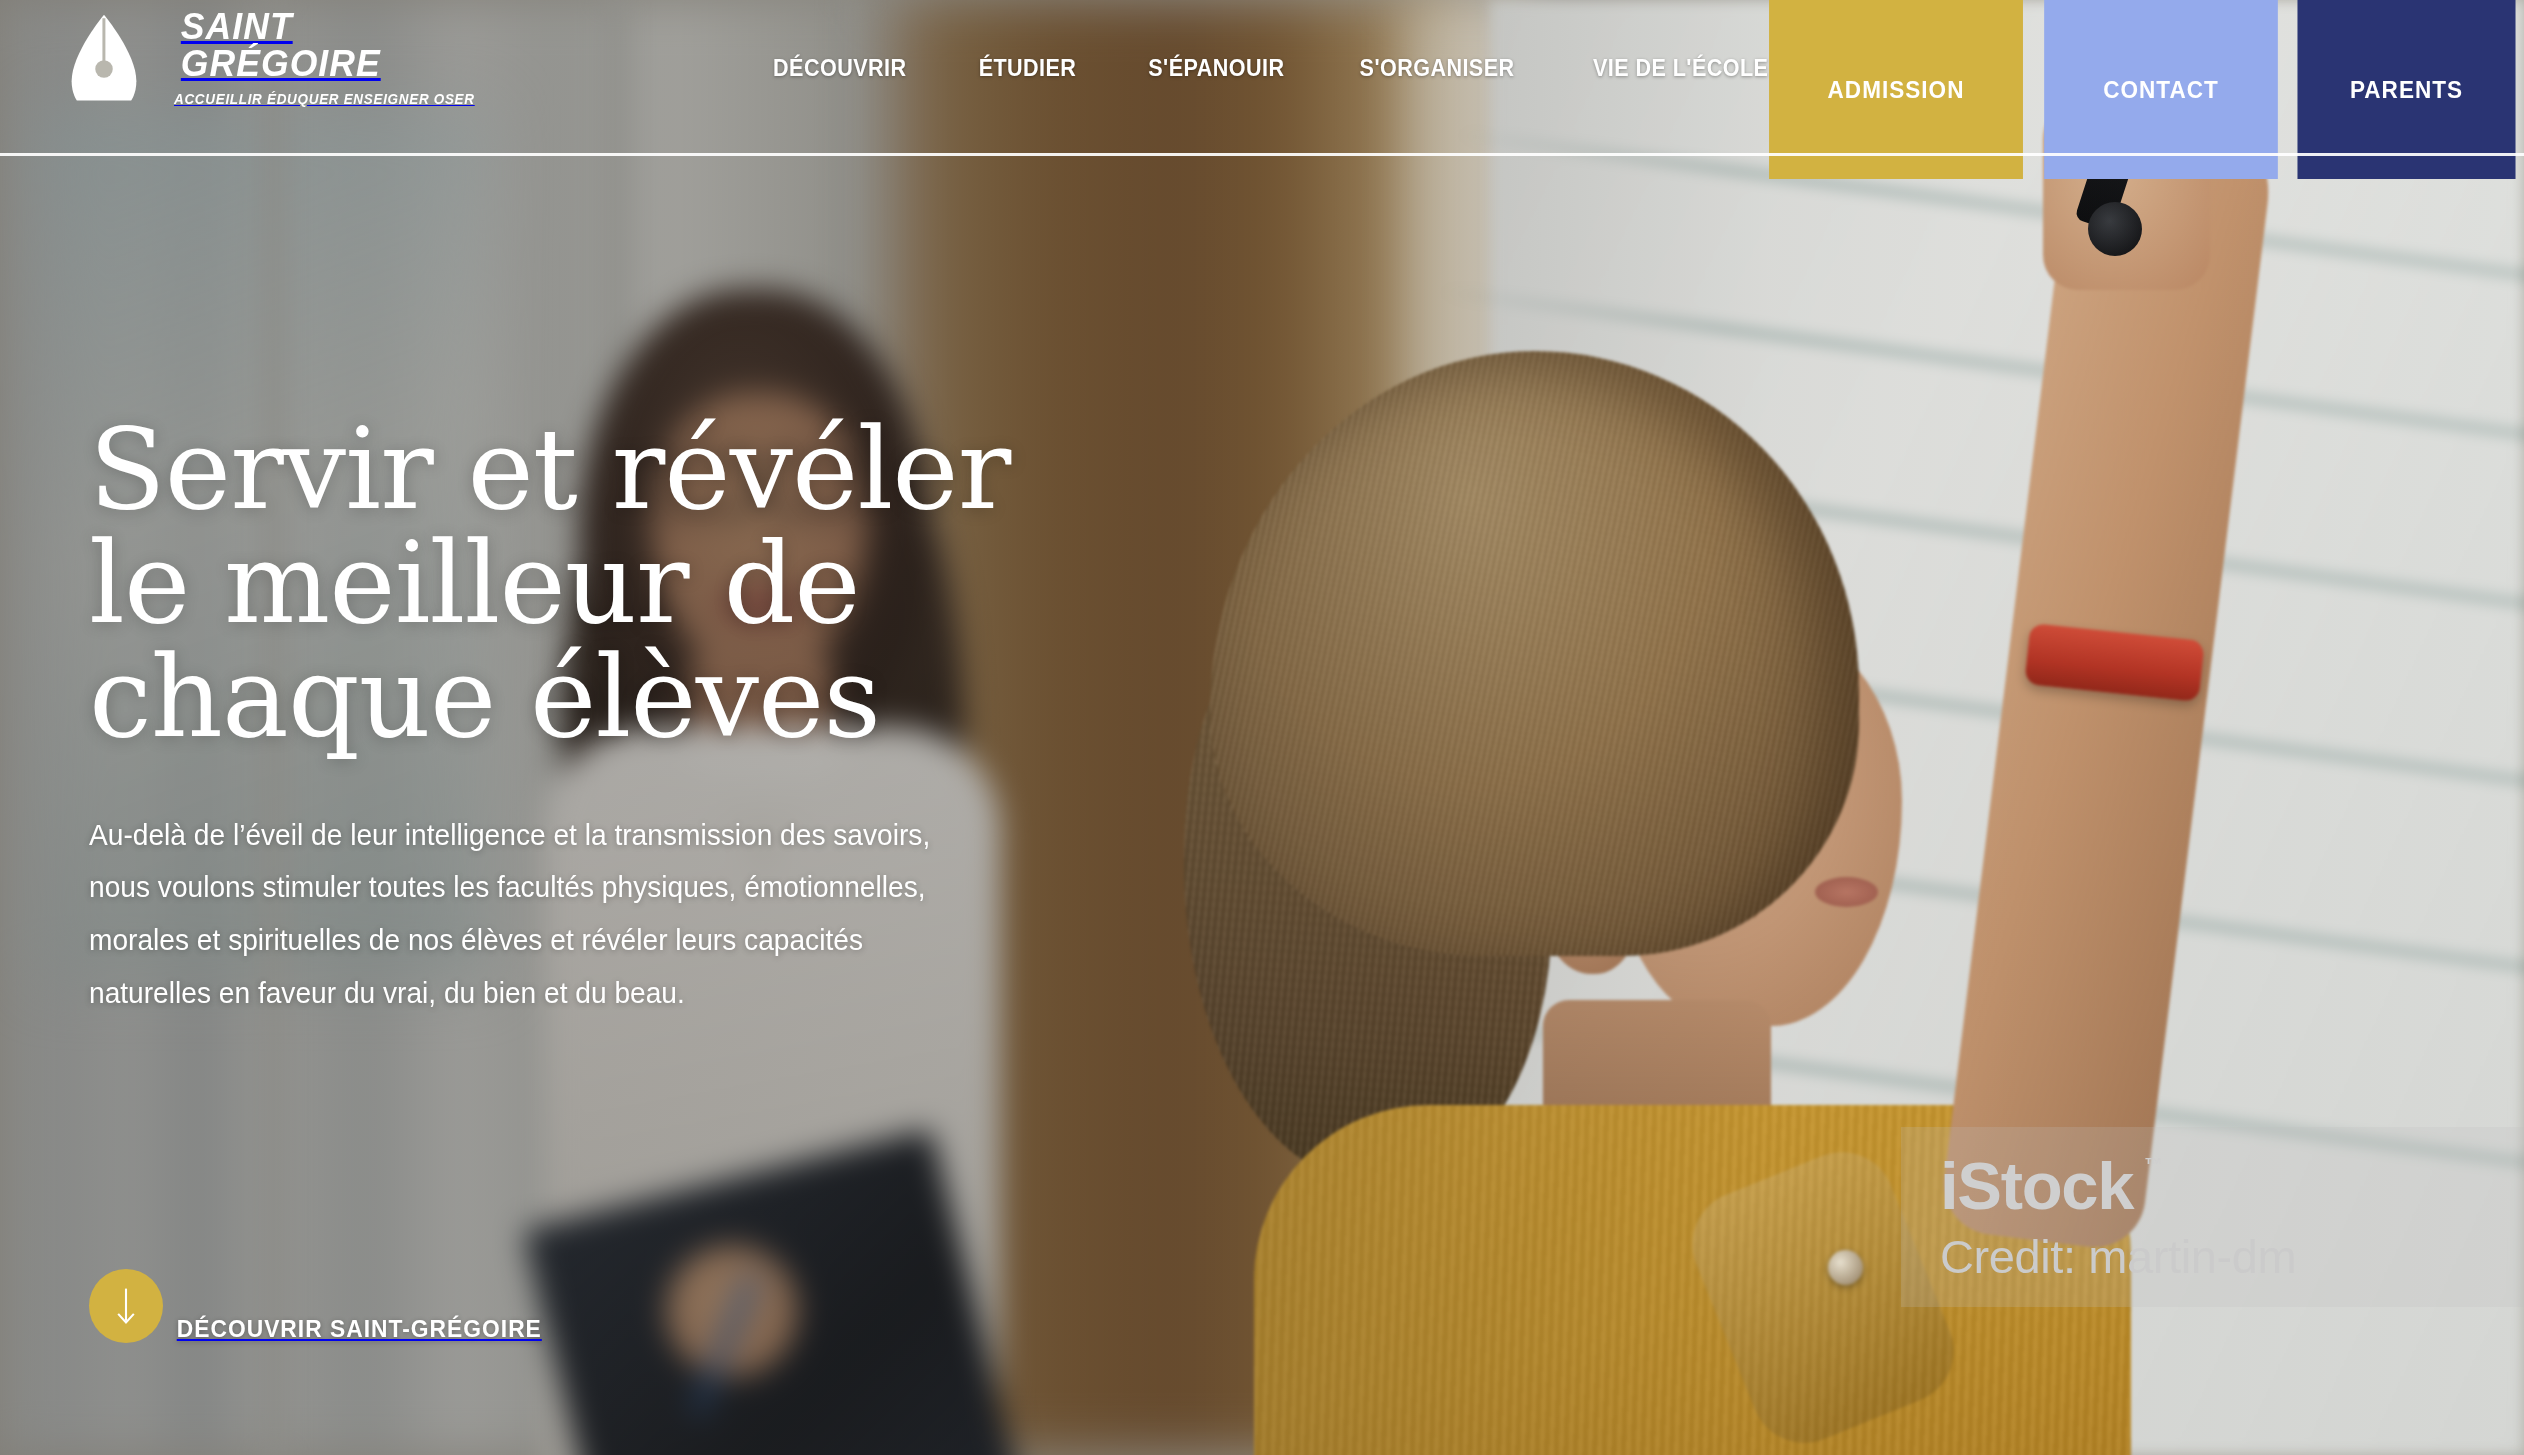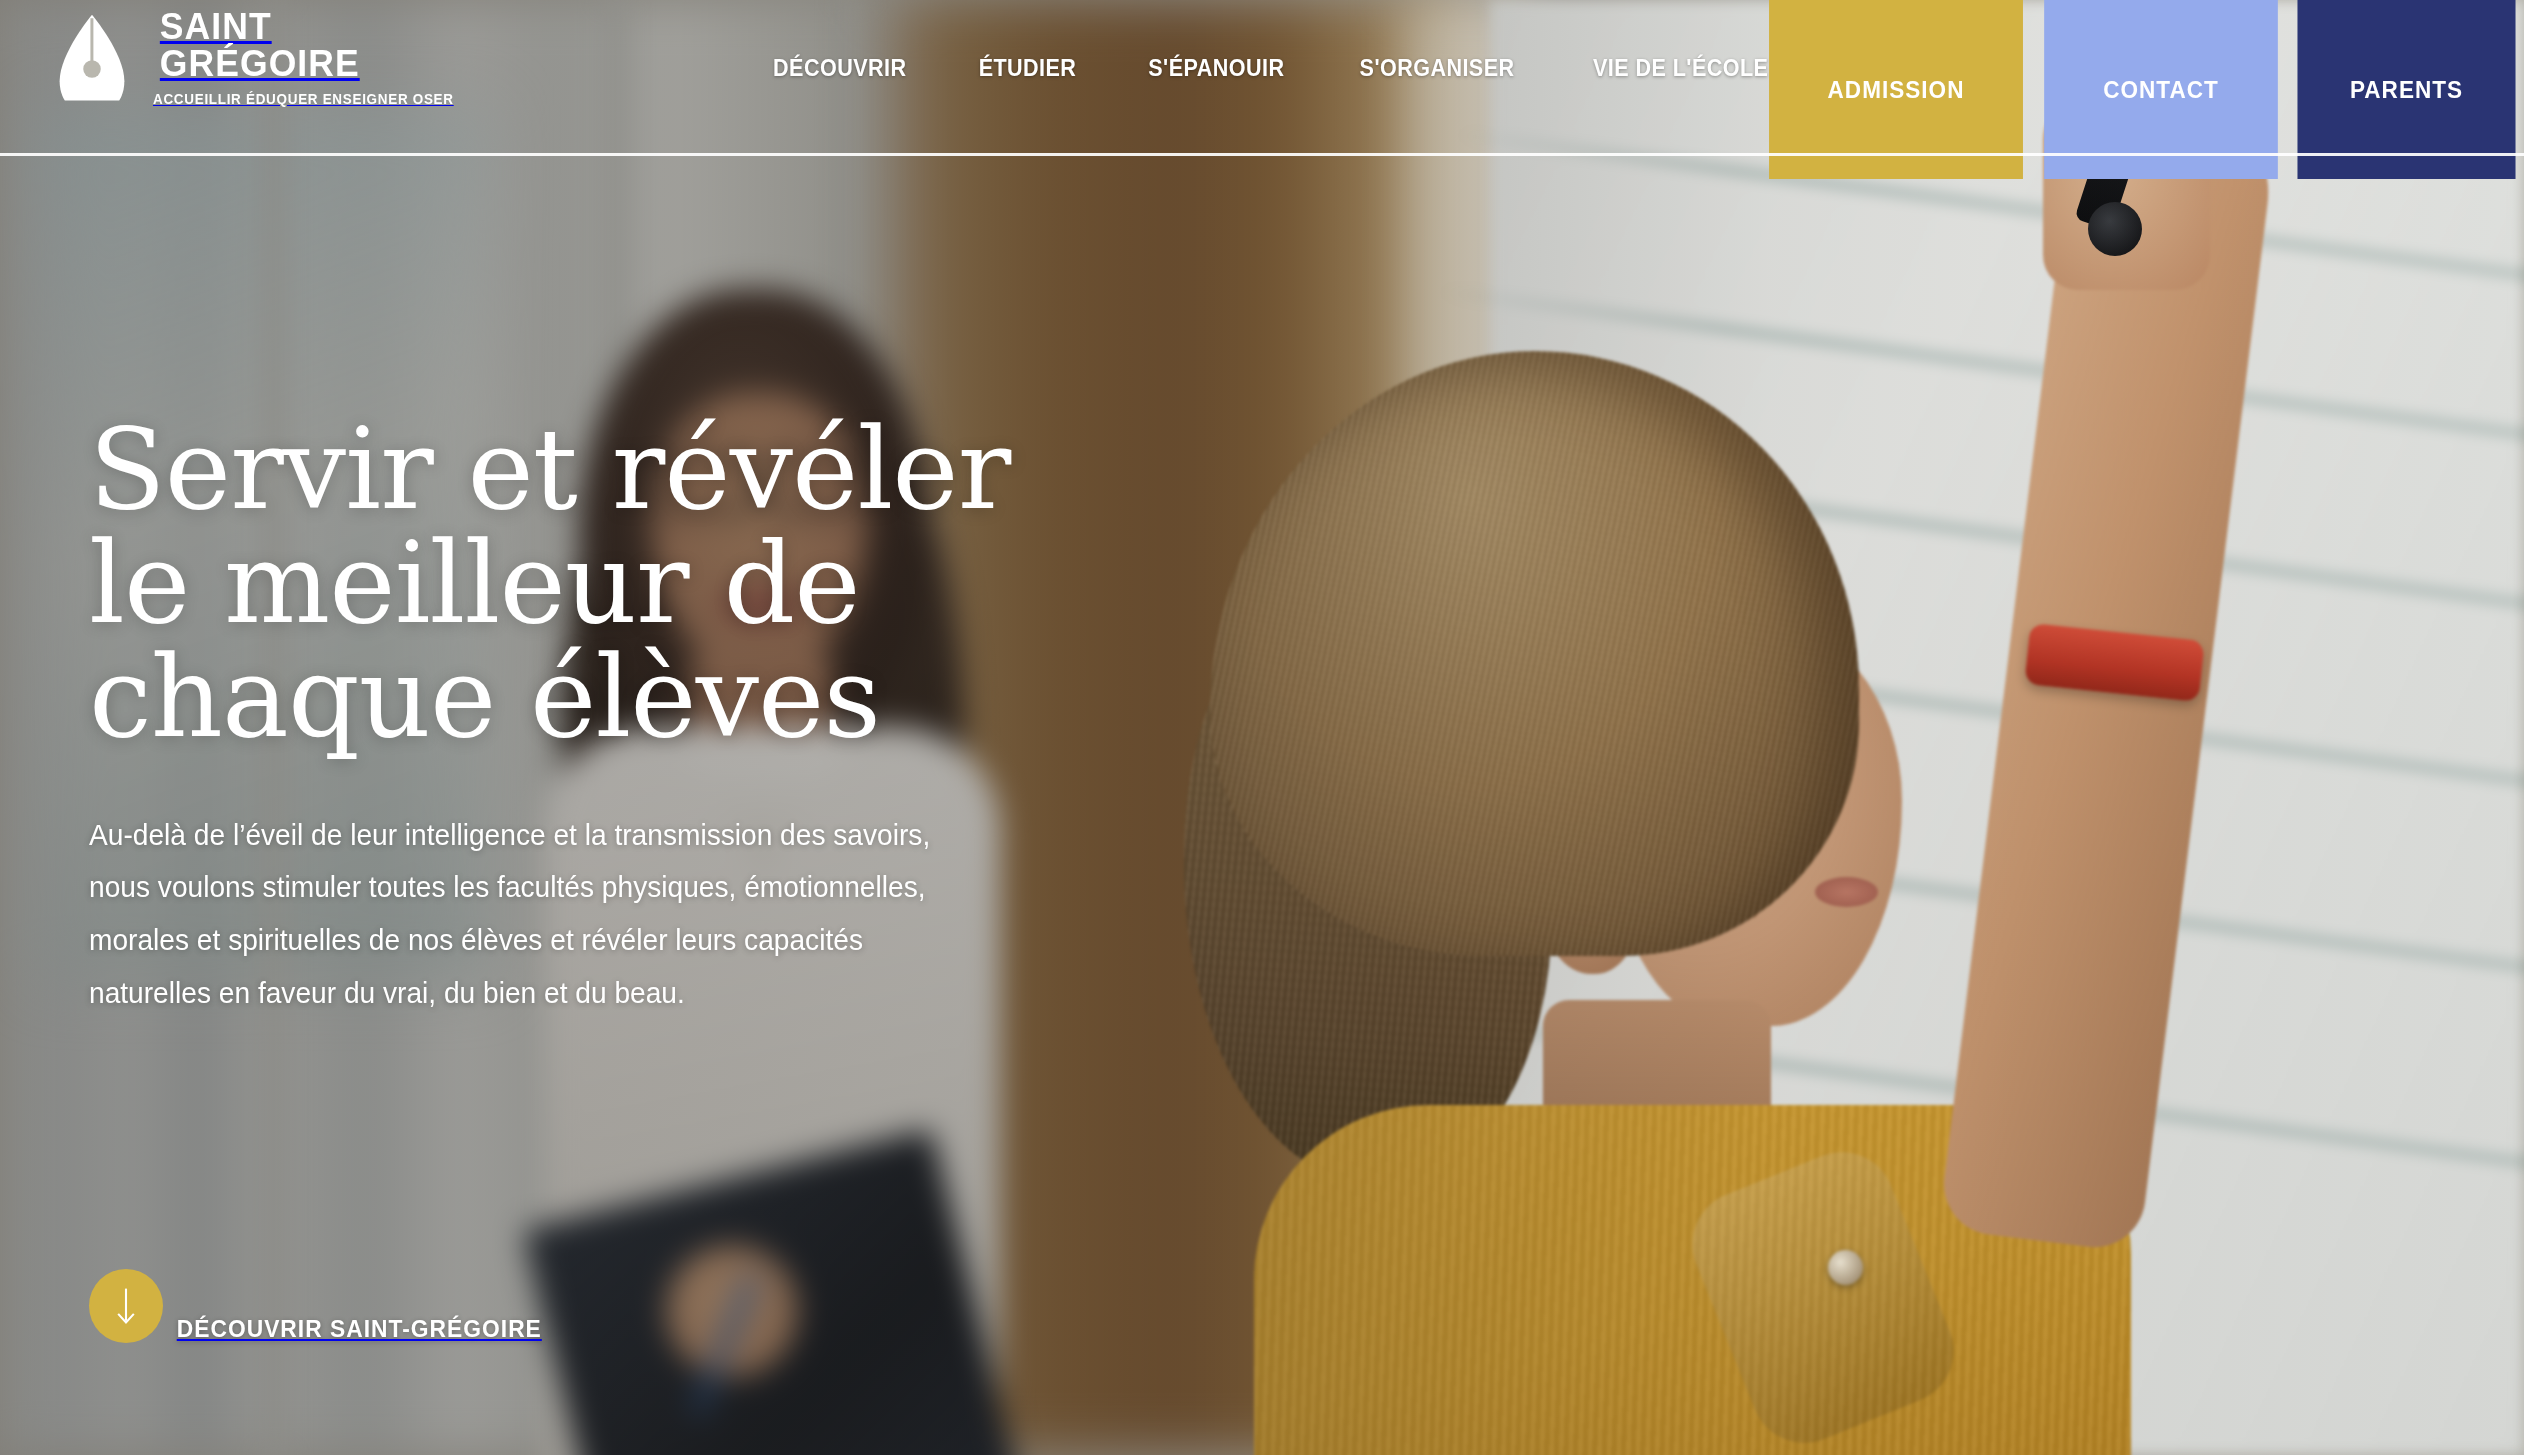--- a/index.html
+++ b/index.html
@@ -183,21 +183,21 @@
   
   .photo-tint{
     position:absolute; inset:0;
     background:linear-gradient(90deg, rgba(52,48,44,.42) 0%, rgba(48,44,40,.34) 42%, rgba(40,38,36,.12) 70%, rgba(40,38,36,.06) 100%);
   }
 
   
   .header{ position:absolute; left:0; top:0; width:2525px; height:155px; z-index:40; }
   .header-rule{ position:absolute; left:0; top:153px; width:2525px; height:2.6px; background:rgba(255,255,255,.92); }
 
-  .logo{ position:absolute; left:56px; top:8.8px; display:flex; align-items:center; gap:25px; }
+  .logo{ position:absolute; left:68px; top:8.8px; display:flex; align-items:center; gap:34px;font-style:italic; }
   .logo-mark{ width:72px; height:91px; }
   .logo-words{ display:flex; flex-direction:column; gap:1.8px; }
   .logo-name{
     color:#fff; font-weight:800; font-size:37px; line-height:.96; letter-spacing:1.1px;
     font-family:"Liberation Sans", sans-serif; transform:scaleX(.96);
   }
   .logo-tag{
     color:#fff; font-size:15.3px; font-weight:700; letter-spacing:0.8px; margin-top:6.1px;
     transform:scaleX(.88); transform-origin:left center; white-space:nowrap;
   }
@@ -360,15 +360,22 @@
   <a class="scroll-cta" href="#">
     <span class="scroll-circle">
       <svg viewBox="0 0 34 46" width="30" height="40" aria-hidden="true">
         <line x1="17" y1="3" x2="17" y2="40" stroke="#ffffff" stroke-width="2.4"></line>
         <polyline points="8,32 17,42 26,32" fill="none" stroke="#ffffff" stroke-width="2.4"></polyline>
       </svg>
     </span>
     <span class="scroll-label">DÉCOUVRIR SAINT-GRÉGOIRE</span>
   </a>
 
+  <div class="watermark">
+    <div class="wm-brand">
+      <span>iStock</span>
+      <span class="wm-tm">™</span>
+    </div>
+    <div class="wm-credit">Credit: martin-dm</div>
+  </div>
 
 </div>
 
 
 </body></html>

